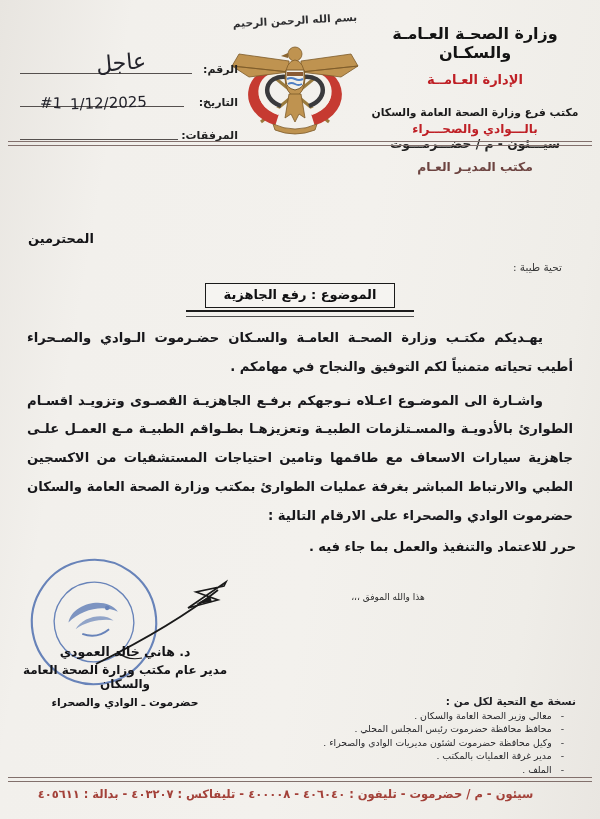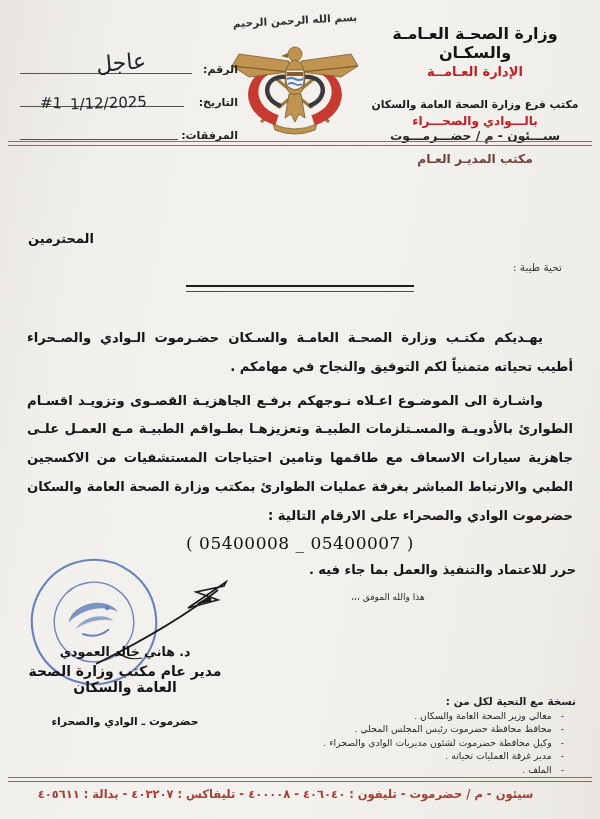--- a/index.html
+++ b/index.html
@@ -8,21 +8,21 @@
     position:relative;width:600px;height:819px;margin:0 auto;overflow:hidden;
     background:linear-gradient(100deg,#e8e5e0 0%,#f2f0ec 18%,#f3f1ed 55%,#efede8 85%,#e9e6e1 100%);
     color:#1b1b1e;direction:rtl;
   }
   .abs{position:absolute;}
   
   .bismillah{top:14px;left:226px;width:138px;text-align:center;font-size:10.5px;font-weight:bold;
     color:#2e2e30;transform:rotate(-3deg);}
   .emblem{top:34px;left:229px;width:132px;height:106px;}
   .ministry{top:24px;right:6px;width:238px;text-align:center;}
-  .ministry .l1{font-size:16px;font-weight:bold;color:#141414;margin-bottom:2px;}
+  .ministry .l1{font-size:16px;font-weight:bold;color:#141414;margin-bottom:10px;}
   .ministry .l2{font-size:13px;font-weight:bold;color:#bf2026;margin-bottom:19px;}
   .ministry .l3{font-size:10.8px;font-weight:bold;color:#1a1a1a;margin-bottom:3px;}
   .ministry .l4{font-size:12px;font-weight:bold;color:#bf2026;margin-bottom:1px;}
   .ministry .l5{font-size:12.3px;font-weight:bold;color:#232323;margin-bottom:9px;}
   .ministry .l6{font-size:12.3px;font-weight:bold;color:#6d4441;}
   .refblock{top:44px;left:16px;width:224px;height:100px;font-size:11px;font-weight:bold;color:#222;}
   .ref-row{position:absolute;left:0;right:0;height:26px;}
   .ref-label{position:absolute;right:2px;bottom:2px;white-space:nowrap;}
   .ref-line{position:absolute;left:4px;bottom:4px;border-bottom:1.2px solid #55504e;}
   .hand{font-weight:400;color:#23232b;white-space:nowrap;}
@@ -50,21 +50,21 @@
   .content p.p1{margin-bottom:5px;}
   .phones{direction:ltr;text-align:center;font-family:"DejaVu Serif","Liberation Serif",serif;
     font-size:17px;color:#111;margin-top:3px;letter-spacing:.5px;font-weight:500;}
   .closing1{text-align:right;font-size:13px;font-weight:bold;color:#131316;margin-top:9px;}
   .closing2{top:592px;left:308px;width:160px;text-align:center;font-size:9px;color:#2b2b2b;}
   
   .stamp{top:554px;left:26px;width:136px;height:136px;transform:rotate(-10deg);opacity:.82;}
   .signature{top:568px;left:78px;width:170px;height:104px;}
   .sigblock{top:644px;left:21px;width:208px;text-align:center;color:#141417;}
   .sigblock .name{font-size:12.5px;font-weight:bold;margin-bottom:4px;}
-  .sigblock .title{font-size:14px;font-weight:bold;margin-bottom:20px;}
+  .sigblock .title{font-size:12px;font-weight:bold;margin-bottom:5px;}
   .sigblock .region{font-size:10.8px;font-weight:bold;}
   
   .cc{top:695px;right:24px;width:340px;text-align:right;color:#1e1e22;}
   .cc-title{font-size:10.5px;font-weight:bold;margin-bottom:2px;}
   .cc ul{list-style:none;margin:0;padding:0 12px 0 0;}
   .cc li{display:flex;gap:9px;font-size:9.3px;font-weight:500;line-height:13.4px;color:#26262a;}
   .cc .dash{flex:0 0 auto;}
   
   .footer{top:787px;left:0;width:571px;text-align:center;font-size:11.5px;font-weight:bold;color:#a34139;}
 </style>
@@ -134,27 +134,27 @@
     </div>
   </div>
 
   <div class="abs double-rule rule-top"></div>
 
   <div class="abs muhtarameen">المحترمين</div>
 
   <div class="abs greeting">تحية طيبة :</div>
 
   <div class="abs subject-wrap">
+    <div class="subject-box">الموضوع : رفع الجاهزية</div>
     <div class="subject-underline"></div>
   </div>
 
   <div class="abs content">
     <p class="p1">يهـديكم مكتـب وزارة الصحـة العامـة والسـكان حضـرموت الـوادي والصـحراء أطيب تحياته متمنياً لكم التوفيق والنجاح في مهامكم .</p>
     <p class="p2">واشـارة الى الموضـوع اعـلاه نـوجهكم برفـع الجاهزيـة القصـوى وتزويـد اقسـام الطوارئ بالأدويـة والمسـتلزمات الطبيـة وتعزيزهـا بطـواقم الطبيـة مـع العمـل علـى جاهزية سيارات الاسعاف مع طاقمها وتامين احتياجات المستشفيات من الاكسجين الطبي والارتباط المباشر بغرفة عمليات الطوارئ بمكتب وزارة الصحة العامة والسكان حضرموت الوادي والصحراء على الارقام التالية :</p>
-    <div class="phones">( 05400008 _ 05400007 )</div>
     <div class="closing1">حرر للاعتماد والتنفيذ والعمل بما جاء فيه .</div>
   </div>
   <div class="abs closing2">هذا والله الموفق ،،،</div>
 
   <div class="abs stamp">
     <svg viewBox="0 0 140 140" width="136" height="136">
       <circle cx="70" cy="70" r="64" fill="none" stroke="#4a6cae" stroke-width="2.2"></circle>
       <circle cx="70" cy="70" r="41" fill="none" stroke="#4a6cae" stroke-width="1.4"></circle>
       <defs>
         <path id="ringpath" d="M70,70 m-52,0 a52,52 0 1,1 104,0 a52,52 0 1,1 -104,0"></path>
@@ -195,21 +195,21 @@
       <li>
           <span class="dash">-</span>
           <span>محافظ محافظة حضرموت رئيس المجلس المحلي .</span>
         </li>
       <li>
           <span class="dash">-</span>
           <span>وكيل محافظة حضرموت لشئون مديريات الوادي والصحراء .</span>
         </li>
       <li>
           <span class="dash">-</span>
-          <span>مدير غرفة العمليات تحياته .</span>
+          <span>مدير غرفة العمليات بالمكتب .</span>
         </li>
       <li>
           <span class="dash">-</span>
           <span>الملف .</span>
         </li>
     </ul>
   </div>
 
   <div class="abs double-rule rule-bottom"></div>
 

